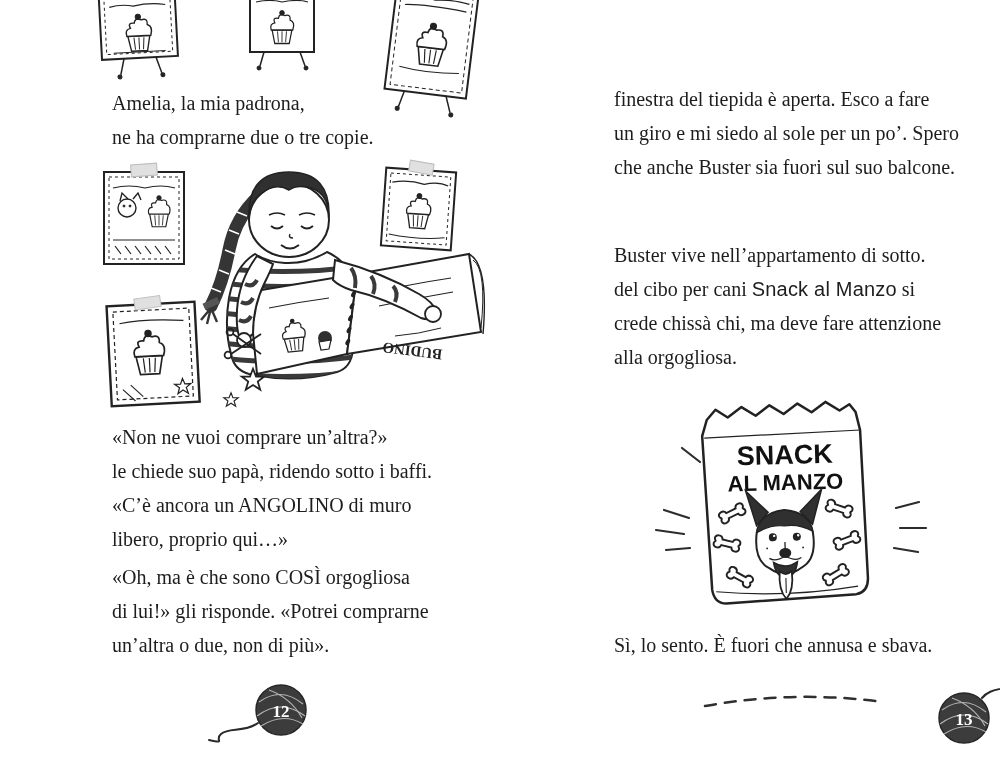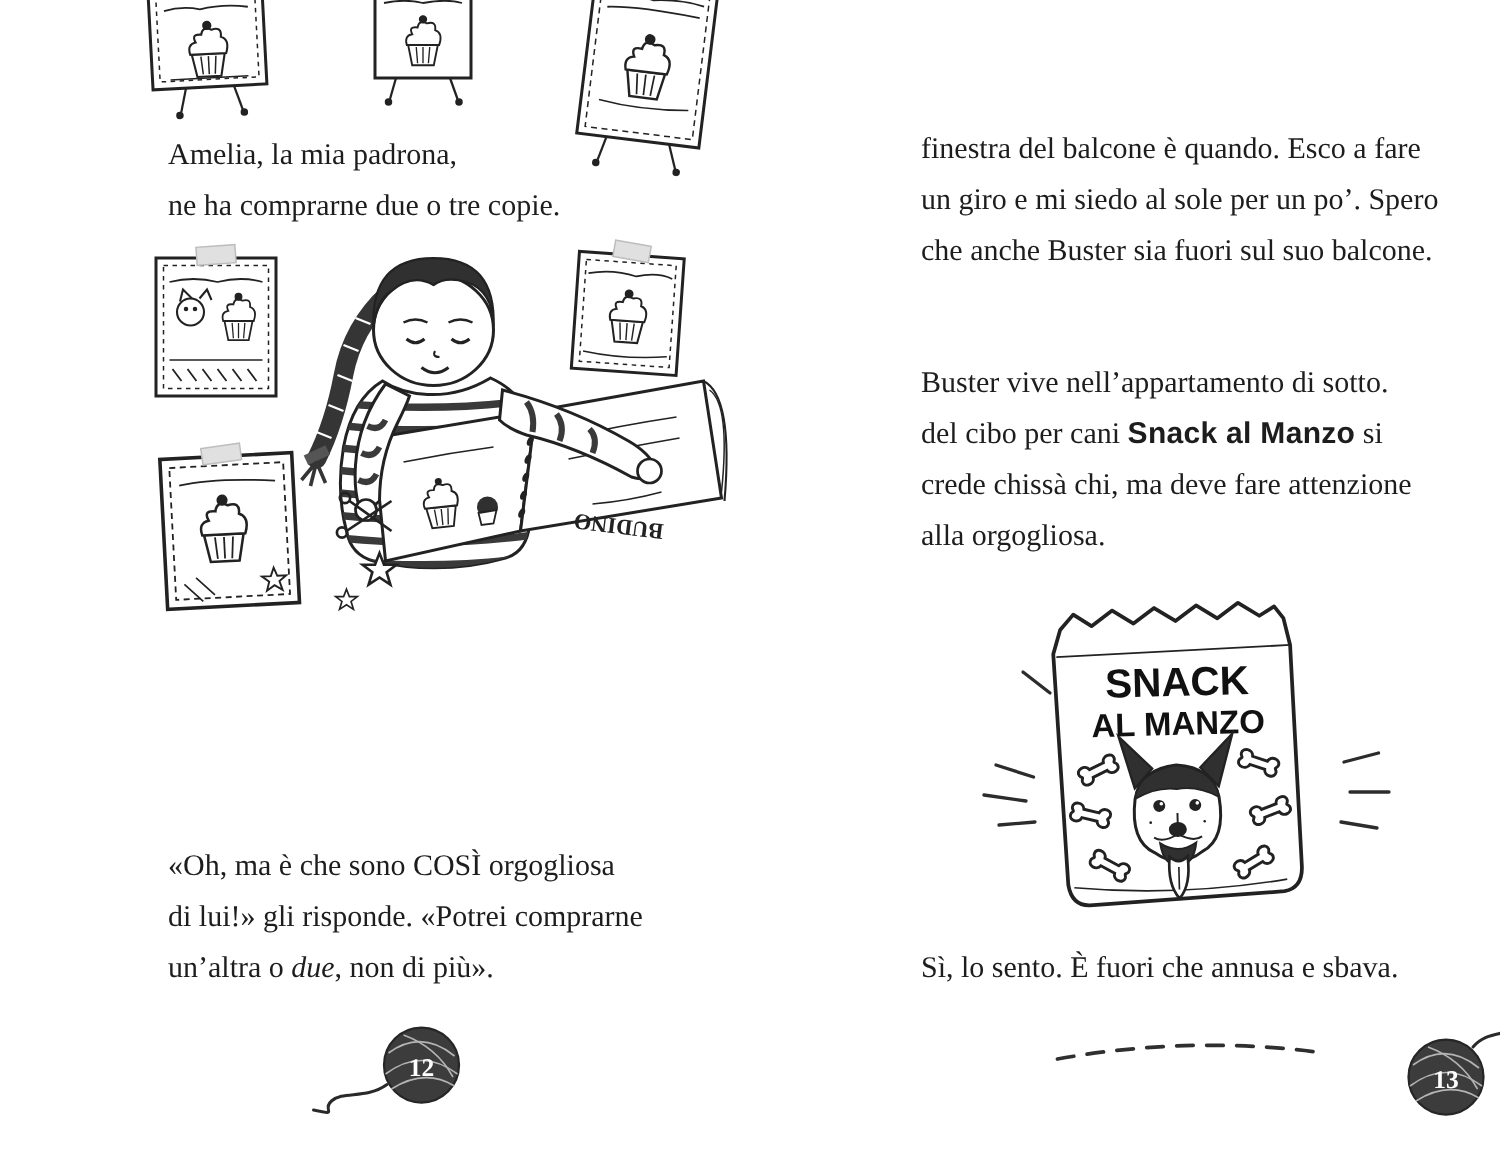--- a/index.html
+++ b/index.html
@@ -4,22 +4,22 @@
 <style>
   * { margin:0; padding:0; box-sizing:border-box; }
   html,body { background:#ffffff; }
   #page {
     position:relative; width:1000px; height:767px; background:#ffffff;
     overflow:hidden; font-family:"Liberation Serif", serif; color:#1d1d1d;margin-left:44px;
   }
   .abs { position:absolute; }
   .para { position:absolute; }
   .line { font-size:20px; line-height:34px; white-space:nowrap; }
-  .em-italic { font-style:italic; }
-  .bold-brand { font-family:"Liberation Sans", sans-serif; font-weight:bold; letter-spacing:0.2px; }
+  .em-italic { }
+  .bold-brand { font-family:"Liberation Sans", sans-serif; font-weight:normal; letter-spacing:0.2px; }
   svg { display:block; }
 </style>
 </head>
 <body>
 
 <div id="page">
 
   <svg width="0" height="0" style="position:absolute" aria-hidden="true">
     <defs>
       <g id="cupcake">
@@ -184,41 +184,47 @@
       <line x1="142" y1="212" x2="172" y2="192"></line>
       <line x1="144" y1="192" x2="172" y2="212"></line>
       <circle cx="139" cy="213" r="3.4"></circle>
       <circle cx="141" cy="190" r="3.4"></circle>
     </g>
 
     <use href="#star" transform="translate(164,238) scale(1.25)" fill="#fff" stroke="#222" stroke-width="1.4"></use>
     <use href="#star" transform="translate(142,258) scale(0.8)" fill="#fff" stroke="#222" stroke-width="1.4"></use>
   </svg>
 
+  <div class="para" style="left:68px; top:420px">
+    <div class="line">«Non ne vuoi comprare un’altra?»</div>
+    <div class="line">le chiede suo papà, ridendo sotto i baffi.</div>
+    <div class="line">«C’è ancora un ANGOLINO di muro</div>
+    <div class="line">libero, proprio qui…»</div>
+  </div>
 
   <div class="para" style="left:68px; top:560px">
     <div class="line">«Oh, ma è che sono COSÌ orgogliosa</div>
     <div class="line">di lui!» gli risponde. «Potrei comprarne</div>
     <div class="line"><span>un’altra o </span><span class="em-italic">due</span><span>, non di più».</span></div>
   </div>
 
   <svg class="abs" style="left:155px; top:676px; width:135px; height:80px" viewBox="0 0 135 80">
     <path d="M59,47 C45,57 30,51 22,58 C15,64 28,68 10,64" stroke="#2a2a2a" stroke-width="2" fill="none" stroke-linecap="round"></path>
     <circle cx="82" cy="34" r="25" fill="#3c3c3c" stroke="#262626" stroke-width="1.5"></circle>
     <g stroke="#c9c9c9" stroke-width="1.1" fill="none" opacity="0.85">
       <path d="M60,26 Q82,10 104,28"></path>
       <path d="M58,40 Q82,22 106,40"></path>
       <path d="M62,50 Q84,36 104,48"></path>
       <path d="M70,14 Q92,22 103,42"></path>
     </g>
     <text x="82" y="41" text-anchor="middle" font-family="Liberation Serif, serif" font-size="17" font-weight="bold" fill="#ffffff">12</text>
   </svg>
 
   <div class="para" style="left:570px; top:82px">
-    <div class="line">finestra del balcone è quando. Esco a fare</div>
+    <div class="line">finestra del tiepida è aperta. Esco a fare</div>
     <div class="line">un giro e mi siedo al sole per un po’. Spero</div>
     <div class="line">che anche Buster sia fuori sul suo balcone.</div>
   </div>
 
   <div class="para" style="left:570px; top:238px">
     <div class="line">Buster vive nell’appartamento di sotto.</div>
     <div class="line"><span>del cibo per cani </span><span class="bold-brand">Snack al Manzo</span><span> si</span></div>
     <div class="line">crede chissà chi, ma deve fare attenzione</div>
     <div class="line">alla orgogliosa.</div>
   </div>

